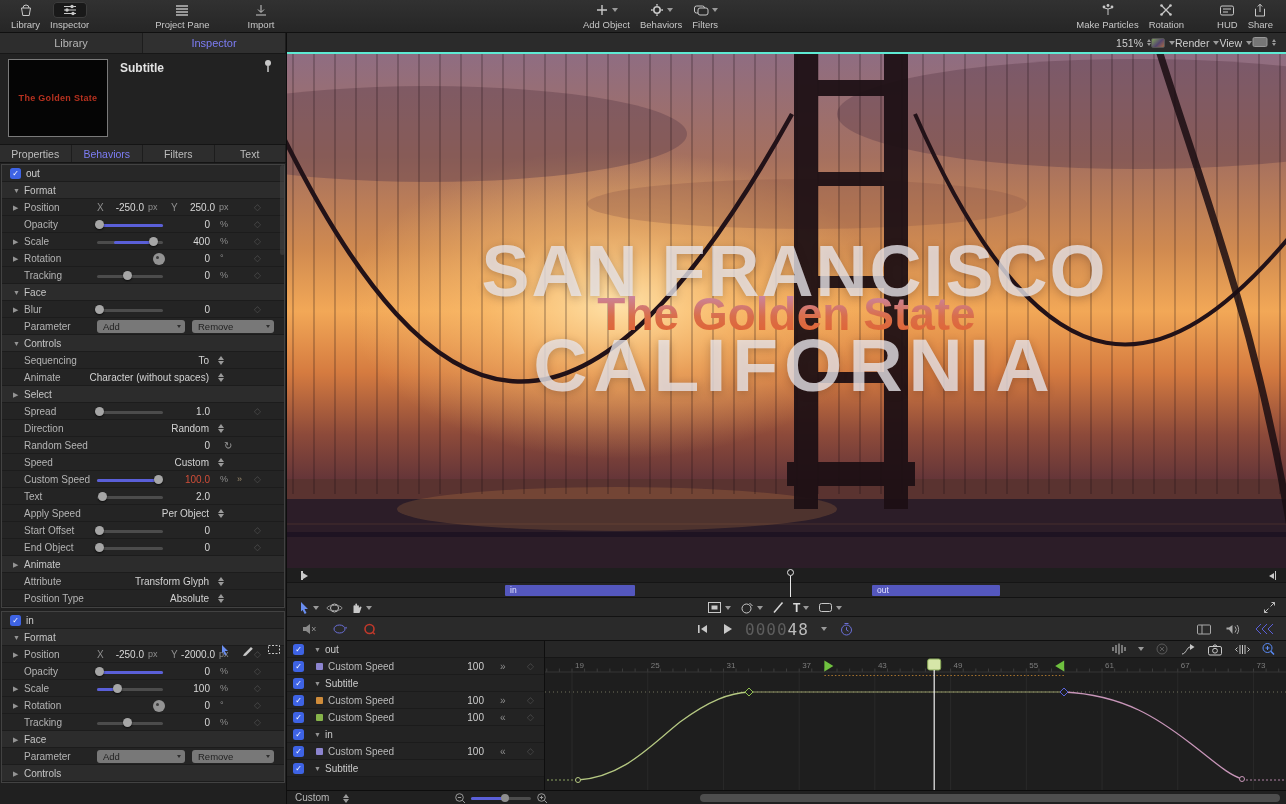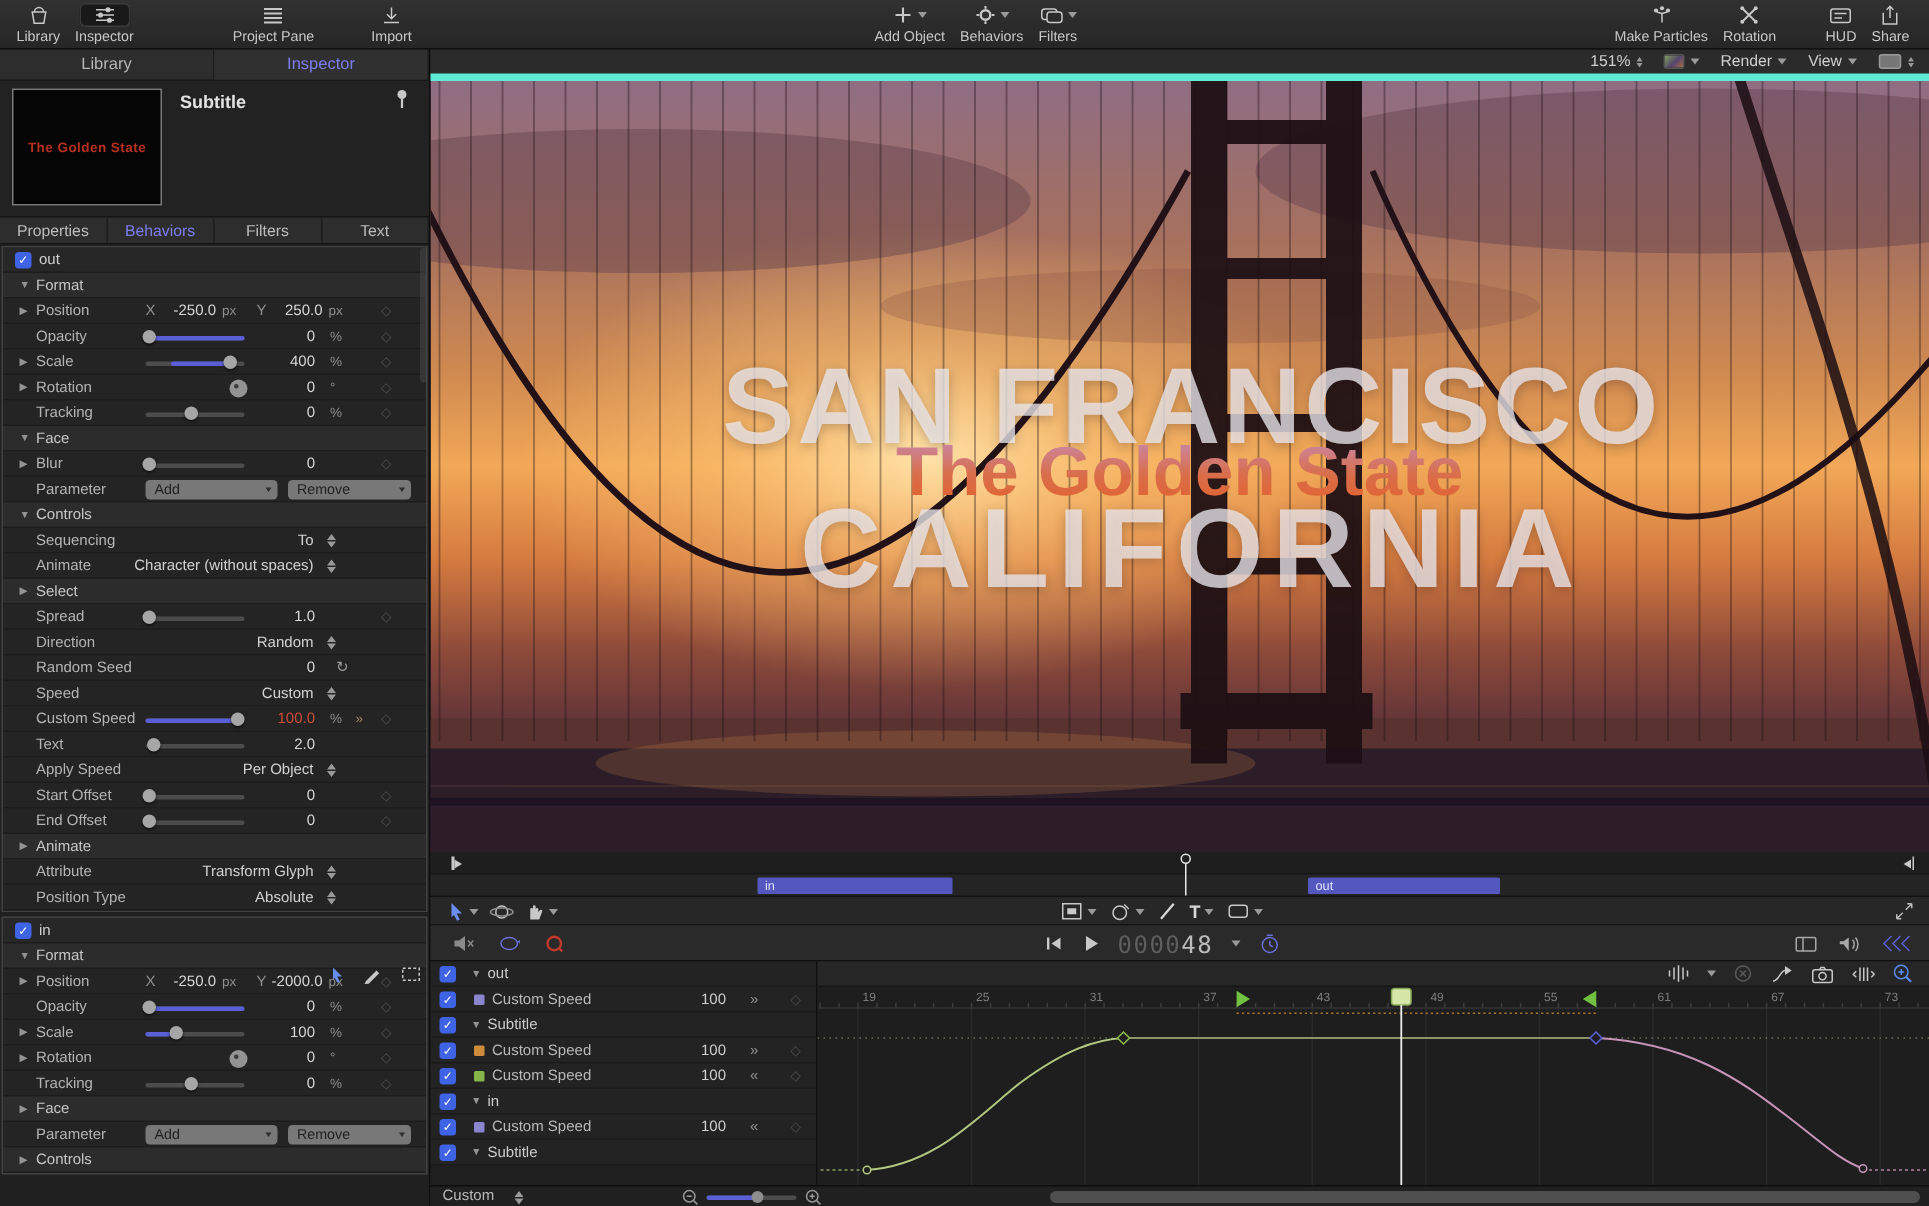--- a/index.html
+++ b/index.html
@@ -64,21 +64,21 @@
 .px-x{position:absolute;left:95px;color:#8e8e8e}
 .px-xv{position:absolute;left:100px;width:42px;text-align:right;color:#d8d8d8}
 .px-xu{position:absolute;left:146px;font-size:9px;color:#8e8e8e}
 .px-y{position:absolute;left:169px;color:#8e8e8e}
 .px-yv{position:absolute;left:171px;width:42px;text-align:right;color:#d8d8d8}
 .px-yu{position:absolute;left:217px;font-size:9px;color:#8e8e8e}
 .refresh{position:absolute;left:222px;color:#9a9a9a;font-size:10px}
 .params-scroll{position:absolute;right:1px;top:2px;width:5px;height:90px;background:#4a4a4a;border-radius:2.5px;opacity:.5}
 
 .right-area{flex:1;display:flex;flex-direction:column}
-.canvas-bar{height:21px;background:#2b2b2b;border-bottom:5px solid #5eead4;display:flex;align-items:center;justify-content:flex-end;gap:14px;padding-right:10px;font-size:10.5px;color:#cfcfcf}
+.canvas-bar{height:21px;background:#2b2b2b;border-bottom:2px solid #5eead4;display:flex;align-items:center;justify-content:flex-end;padding-right:10px;font-size:10.5px;color:#cfcfcf}
 .cbar-item{display:flex;align-items:center;gap:4px}
 .swatch{width:14px;height:10px;border-radius:2px;background:linear-gradient(135deg,#7fa05a,#54466e 55%,#a86a44);border:1px solid #555}
 .mini-step{display:flex;flex-direction:column;gap:1px}
 .mini-step i{display:block;width:0;height:0;border:2.5px solid transparent}
 .mini-step .up{border-bottom:3.5px solid #9a9a9a;border-top:none}
 .mini-step .dn{border-top:3.5px solid #9a9a9a;border-bottom:none}
 .canvas{position:relative;height:514px;background:#2a1c24;overflow:hidden}
 .canvas svg{position:absolute;left:0;top:0}
 .ctitle{position:absolute;left:16px;right:0;text-align:center;font-weight:bold;color:rgba(233,231,236,.78);line-height:1;text-shadow:0 2px 8px rgba(40,20,20,.25)}
 .ctitle.l1{top:181px;font-size:72px;letter-spacing:2px}
@@ -483,21 +483,21 @@
               </span>
             </div>
             <div class="prow">
               <span class="lbl">Start Offset</span>
               <span class="sld"></span>
               <span class="sthumb" style="left: 92.98px;"></span>
               <span class="val">0</span>
               <span class="kfd">◇</span>
             </div>
             <div class="prow">
-              <span class="lbl">End Offset</span>
+              <span class="lbl">End Object</span>
               <span class="sld"></span>
               <span class="sthumb" style="left: 92.98px;"></span>
               <span class="val">0</span>
               <span class="kfd">◇</span>
             </div>
             <div class="prow sec">
               <span class="tri">▶</span>
               <span class="lbl">Animate</span>
             </div>
             <div class="prow">

